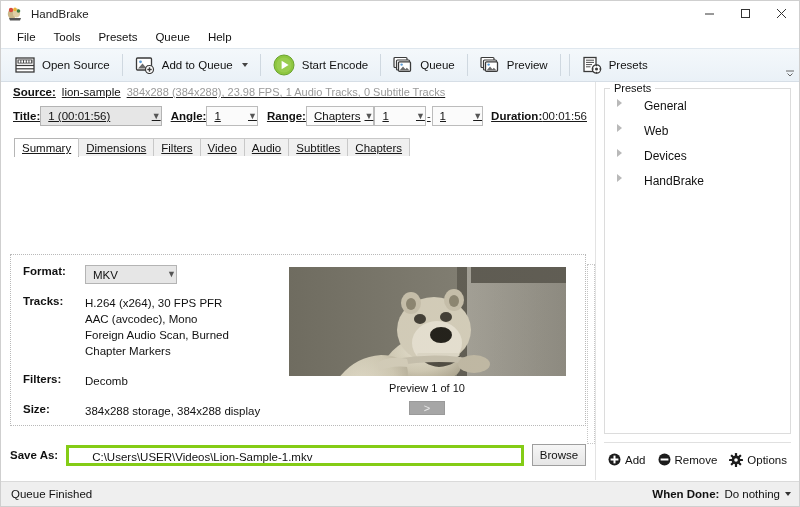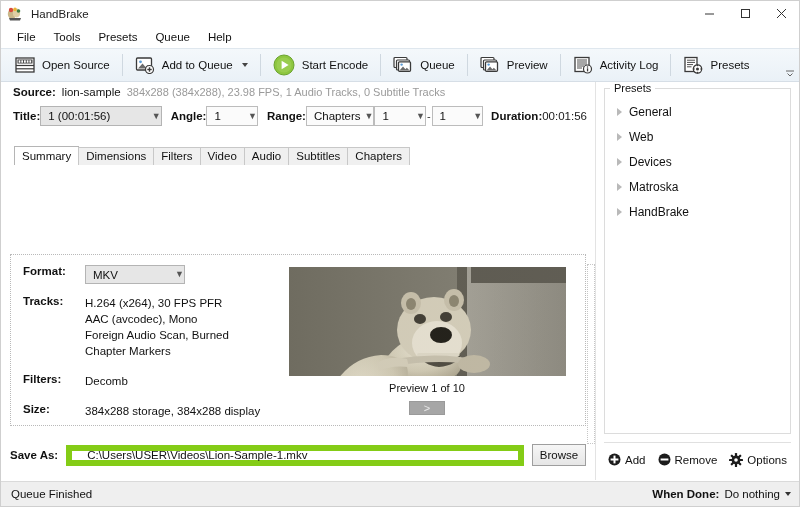--- a/index.html
+++ b/index.html
@@ -35,21 +35,21 @@
              display:flex; align-items:center; padding-left:6px; position:relative; }
   .tb-btn { display:flex; align-items:center; height:20px; padding:0 8px; gap:7px; }
   .tb-label { font-size:11.5px; color:#111; white-space:nowrap; }
   .tb-sep { width:1px; height:22px; background:#cfd8e0; margin:0 4px; }
   .tb-caret { width:0;height:0;border-left:3.5px solid transparent;
               border-right:3.5px solid transparent;border-top:4px solid #444; margin-left:2px;}
   .tb-overflow { position:absolute; right:4px; bottom:3px; color:#555; font-size:10px; }
 
   
   .body { position:absolute; top:81px; left:0; right:0; bottom:26px; display:flex; }
-  .main { width:594px; position:relative; padding:0 8px; }
+  .main { width:594px; position:relative; padding:0 8px;text-decoration:underline; }
   .sider { flex:1; position:relative; border-left:1px solid #e3e3e3; }
 
   
   .src-row { display:flex; align-items:baseline; gap:6px; margin-top:4px; padding-left:4px;}
   .lbl-b { font-weight:bold; font-size:11.5px; color:#111; }
   .src-name { font-size:11.5px; color:#111; }
   .src-meta { font-size:11px; color:#9a9a9a; }
 
   
   .ctl-row { display:flex; align-items:center; margin-top:8px; padding-left:4px;}
@@ -59,64 +59,64 @@
   .combo.grey { background:#e6e6e6; border-color:#b4b4b4; }
   .combo .cv { flex:1; white-space:nowrap; overflow:hidden; }
   .chev { width:9px; text-align:center; color:#555; font-size:9px; line-height:1; }
   .dash { color:#333; font-size:11px; padding:0 1px; }
 
   
   .preset-row { display:flex; align-items:baseline; gap:10px; margin-top:10px; padding-left:4px;}
   .preset-mod { font-style:italic; font-size:11px; color:#333; }
 
   
-  .tabstrip { display:flex; margin-top:20px; padding-left:5px; align-items:center; height:19px;}
+  .tabstrip { display:flex; margin-top:12px; padding-left:5px; align-items:flex-start; height:19px;}
   .tab { height:18px; padding:0 7px; font-size:11.5px; color:#111; background:#f0f0f0;
          border:1px solid #c8c8c8; border-bottom:none; display:flex; align-items:center;
          margin-right:-1px; }
   .tab.active { background:#ffffff; height:19px; border-color:#b5b5b5; }
 
   
   .panel { position:absolute; left:9px; right:9px; top:172px; bottom:54px;
            border:1px dotted #b9b9b9; background:#fff; }
   .panel-inner { display:flex; padding:10px 12px; height:100%; }
   .summary-col { width:258px; }
   .sum-row { display:flex; margin-bottom:7px; }
   .sum-key { width:62px; font-weight:bold; font-size:11.5px; color:#111; flex-shrink:0;}
   .sum-val { font-size:11.5px; color:#111; line-height:16px; }
   .sum-val div { white-space:nowrap; }
-  .fmt-combo { width:100px; height:19px; }
+  .fmt-combo { width:92px; height:19px; }
 
   
   .preview-col { flex:1; display:flex; flex-direction:column; align-items:center;
                  padding-top:2px; }
   .preview-img { width:277px; height:206px; position:relative; overflow:hidden;
                  background:#8d8a80; }
   .prev-cap { font-size:11px; color:#111; margin-top:6px; }
   .prev-next { width:36px; height:20px; margin-top:7px; background:#a6a6a6;
                border:1px solid #9a9a9a; display:flex; align-items:center;
                justify-content:center; color:#e9e9e9; font-size:11px; }
 
   
   .saveas { position:absolute; left:9px; right:9px; bottom:14px; display:flex;
             align-items:center; gap:8px; }
-  .sa-input { flex:1; height:21px; border:6px solid #84cc16; background:#fff;
-              display:flex; align-items:center; padding:0 15px; font-size:11.5px; color:#111;}
+  .sa-input { flex:1; height:21px; border:3px solid #84cc16; background:#fff;
+              display:flex; align-items:flex-end; padding:0 23px; font-size:11.5px; color:#111;}
   .sa-browse { width:54px; height:22px; border:1px solid #9e9e9e;
                background:linear-gradient(to bottom,#f6f6f6,#e6e6e6);
                display:flex; align-items:center; justify-content:center;
                font-size:11.5px; color:#111; }
 
   
   .grp { position:absolute; left:8px; right:8px; top:6px; bottom:46px;
          border:1px solid #dcdcdc; }
   .grp-title { position:absolute; top:-7px; left:5px; background:#fff; padding:0 4px;
                font-size:11px; color:#111; }
   .plist { padding:10px 0 0 8px; }
-  .pitem { display:flex; align-items:center; gap:7px; height:25px; padding-left:4px; }
+  .pitem { display:flex; gap:22px; height:25px; padding-left:4px; }
   .tri { width:0;height:0;border-top:4px solid transparent;border-bottom:4px solid transparent;
          border-left:5px solid #b9b9b9; }
   .pname { font-size:12px; color:#111; }
   .pbtns { position:absolute; left:8px; right:8px; bottom:8px; height:30px;
            border-top:1px solid #e0e0e0; display:flex; align-items:center;
            justify-content:center; gap:12px; padding-top:4px; }
   .pbtn { display:flex; align-items:center; gap:4px; font-size:11.5px; color:#111; }
 
   
   .statusbar { position:absolute; left:0; right:0; bottom:0; height:25px;
@@ -253,38 +253,20 @@
           <rect x="5.5" y="5.8" width="12" height="9.5" rx="1" fill="#fff" stroke="#3a3a3a" stroke-width="1.3"></rect>
           <circle cx="8.6" cy="8.6" r="1.2" fill="#5b9bd5"></circle>
           <path d="M6.5 14.6 L10 10.6 L12.4 13.2 L13.8 11.7 L16.6 14.6 Z" fill="#6b6b6b"></path>
         </svg>
       </span>
       <span class="tb-label">Preview</span>
     </div>
 
     <div class="tb-sep"></div>
 
-    <div class="tb-btn">
-      <span>
-        <svg width="20" height="18" viewBox="0 0 20 18">
-          <rect x="2" y="1.5" width="14" height="14" fill="#fff" stroke="#3a3a3a" stroke-width="1.3"></rect>
-          <g stroke="#3a3a3a" stroke-width="0.9">
-            <line x1="4" y1="4" x2="14" y2="4"></line>
-              <line x1="4" y1="6" x2="14" y2="6"></line>
-            <line x1="4" y1="8" x2="14" y2="8"></line>
-              <line x1="4" y1="10" x2="11" y2="10"></line>
-            <line x1="4" y1="12" x2="9" y2="12"></line>
-          </g>
-          <circle cx="14.5" cy="13" r="4" fill="#fff" stroke="#3a3a3a" stroke-width="1.2"></circle>
-          <circle cx="14.5" cy="11.1" r="0.75" fill="#3a3a3a"></circle>
-          <rect x="13.9" y="12.3" width="1.3" height="3.1" fill="#3a3a3a"></rect>
-        </svg>
-      </span>
-      <span class="tb-label">Activity Log</span>
-    </div>
 
     <div class="tb-sep"></div>
 
     <div class="tb-btn">
       <span>
         <svg width="20" height="18" viewBox="0 0 20 18">
           <rect x="2" y="1.5" width="12" height="14" fill="#fff" stroke="#3a3a3a" stroke-width="1.3"></rect>
           <g stroke="#3a3a3a" stroke-width="0.9">
             <line x1="4" y1="4.2" x2="12" y2="4.2"></line>
               <line x1="4" y1="6.4" x2="12" y2="6.4"></line>
@@ -500,24 +482,20 @@
           <div class="pitem">
             <span class="tri"></span>
             <span class="pname">Web</span>
           </div>
           <div class="pitem">
             <span class="tri"></span>
             <span class="pname">Devices</span>
           </div>
           <div class="pitem">
             <span class="tri"></span>
-            <span class="pname">Matroska</span>
-          </div>
-          <div class="pitem">
-            <span class="tri"></span>
             <span class="pname">HandBrake</span>
           </div>
         </div>
       </div>
 
       <div class="pbtns">
         <div class="pbtn">
           <span>
             <svg width="13" height="13" viewBox="0 0 13 13">
               <circle cx="6.5" cy="6.5" r="6" fill="#1c1c1c"></circle>

